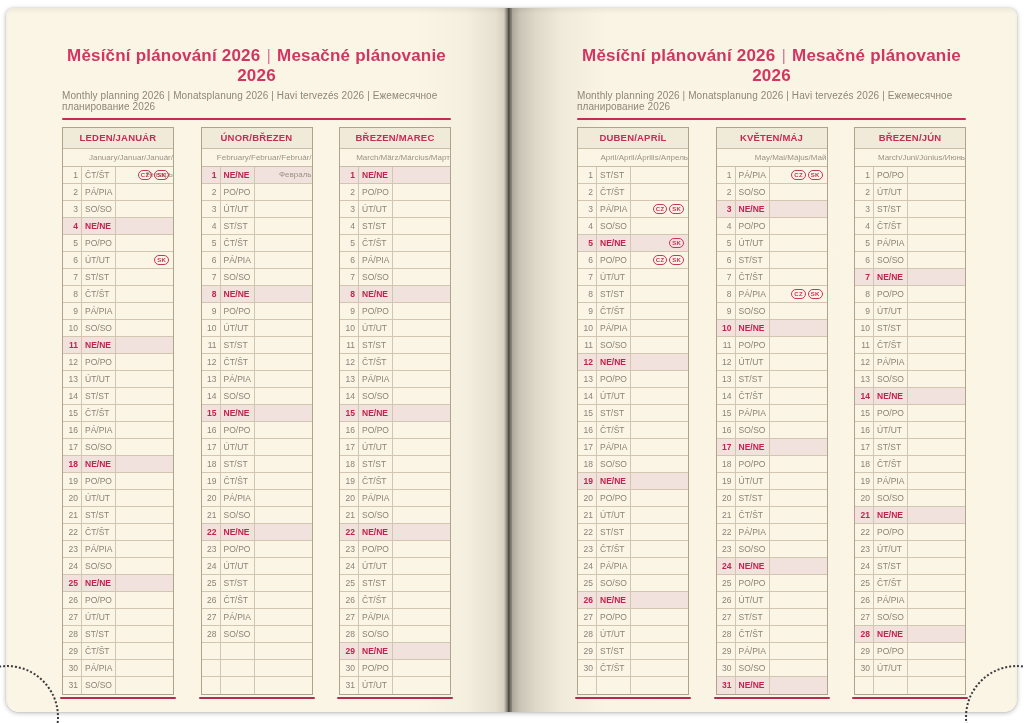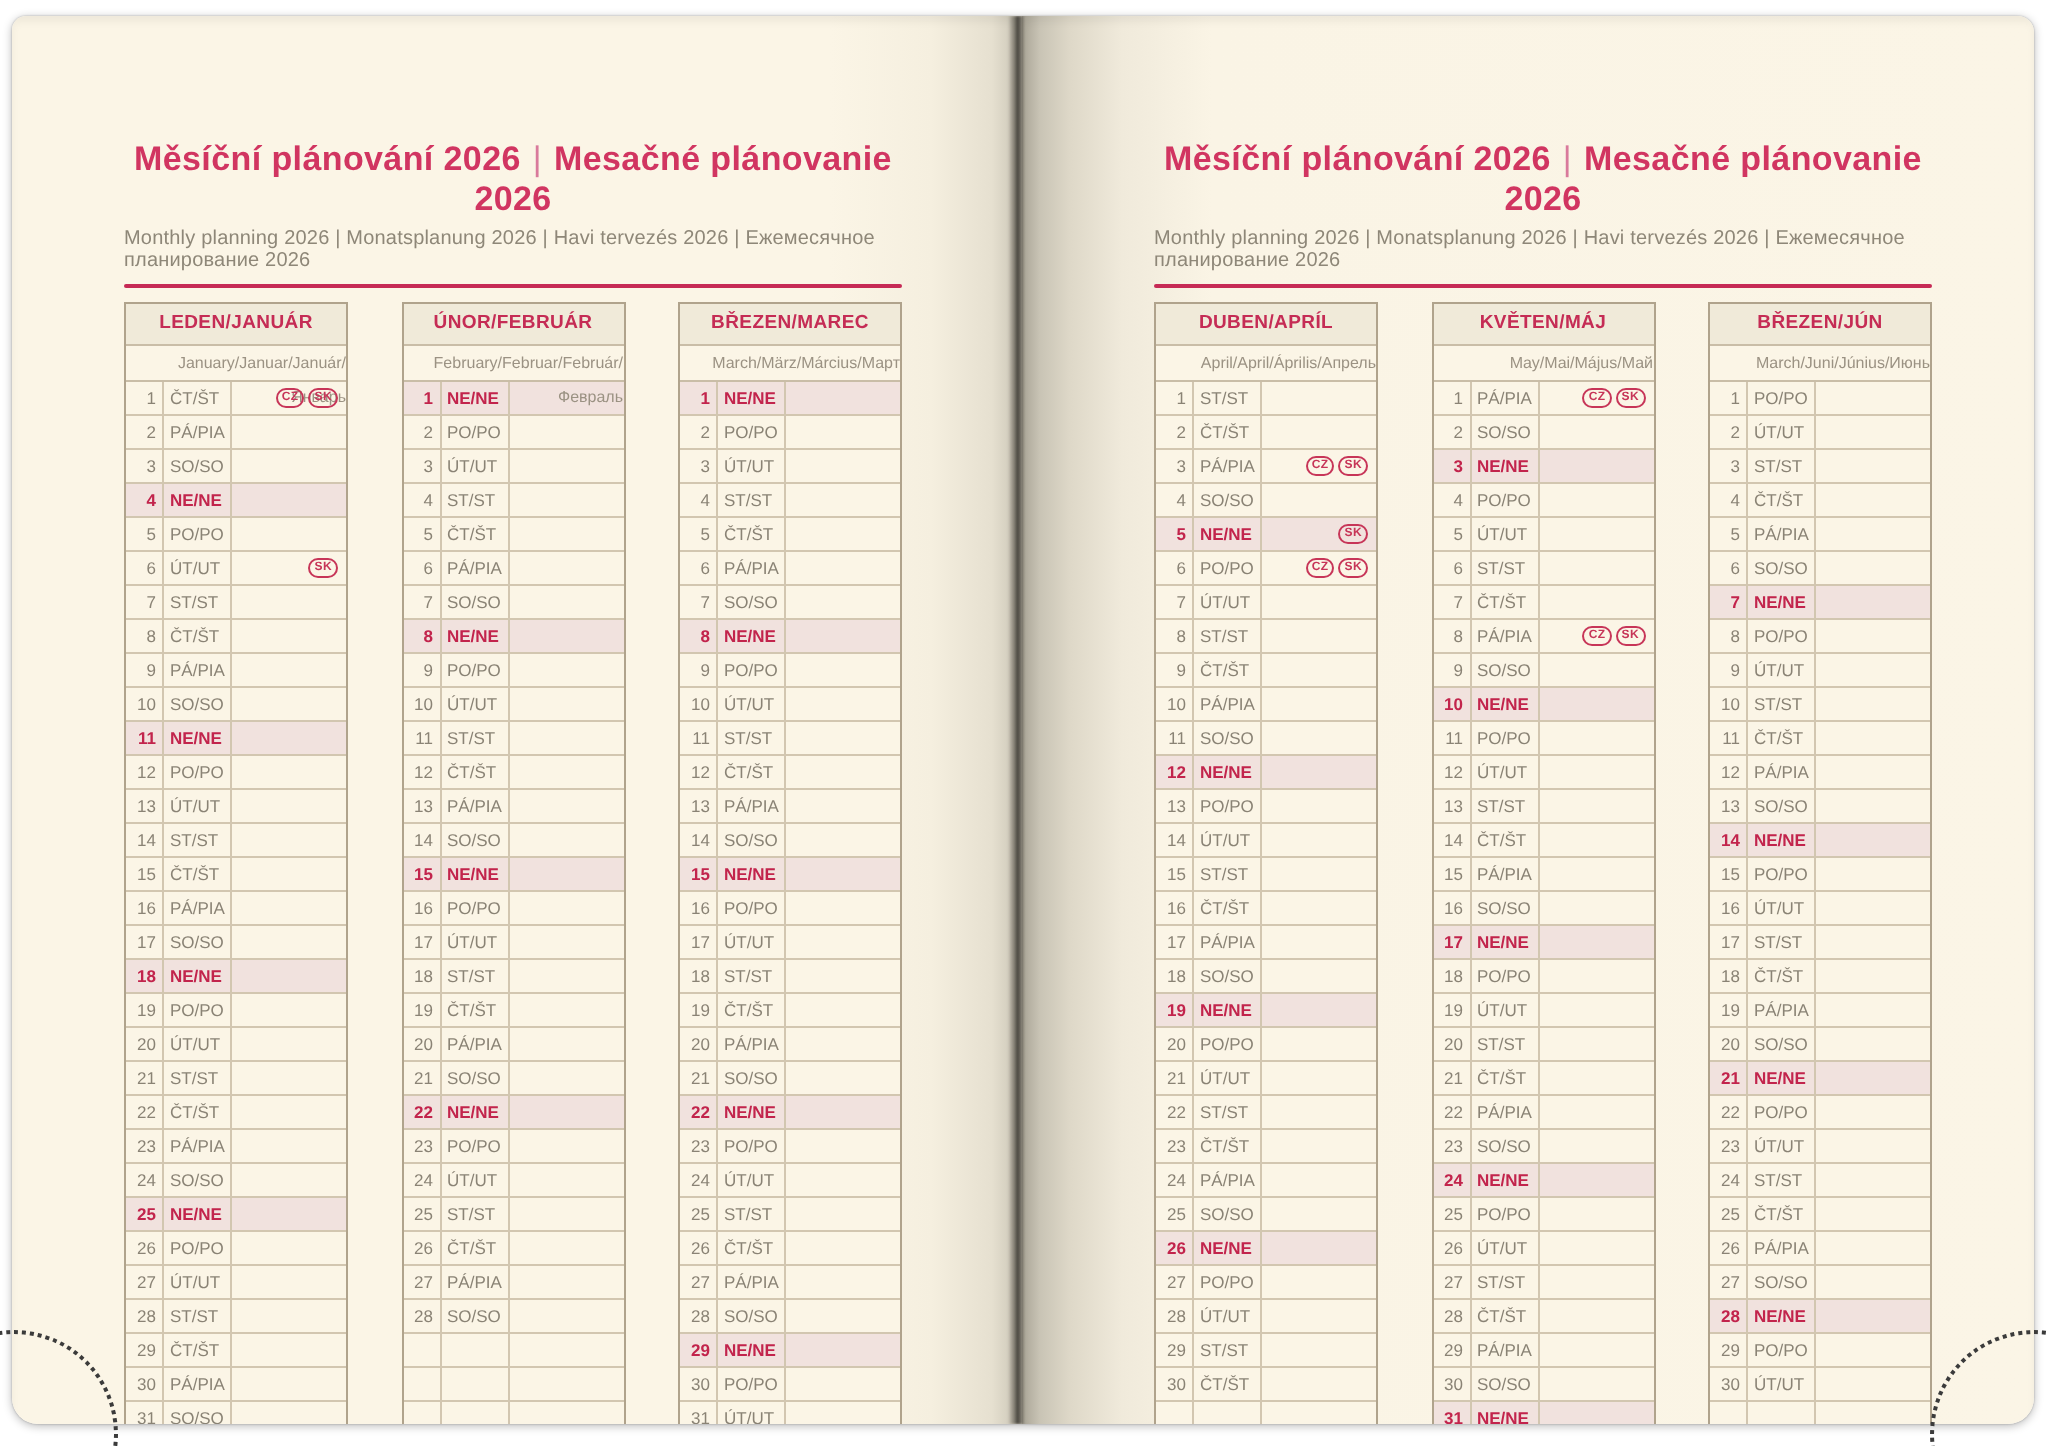--- a/index.html
+++ b/index.html
@@ -32,21 +32,21 @@
     background:linear-gradient(90deg, rgba(50,47,40,0) 0%, rgba(50,47,40,0.55) 45%, rgba(35,33,28,0.8) 60%, rgba(90,86,75,0.25) 100%);
     filter:blur(0.4px);
   }
   .content { position:relative; width:389px; }
   .page.left  .content { margin-left:56px; }
   .page.right .content { margin-left:66px; }
 
   .title {
     padding-top:38px; text-align:center;
     font-size:17px; line-height:20px; font-weight:bold;
-    color:#d13561; letter-spacing:0.2px;margin-top:24px;
+    color:#d13561; letter-spacing:0.2px;
   }
   .title .sep { font-weight:normal; color:#d97a9c; padding:0 6px; }
   .subtitle {
     margin-top:4px; 
     font-size:10px; color:#8e8778; letter-spacing:0.1px;
   }
   .rule { height:2px; background:#c62a55; margin-top:6px; border-radius:1px; }
 
   .tables { display:flex; justify-content:space-between; margin-top:7px; }
   .month { width:112px; }
@@ -265,21 +265,21 @@
               <div class="row">
                 <div class="c num">31</div>
                 <div class="c day">SO/SO</div>
                 <div class="c notes"></div>
               </div>
             </div>
             <div class="month-underline"></div>
           </div>
           <div class="month">
             <div class="month-frame">
-              <div class="month-name">ÚNOR/FEBRUÁR</div>
+              <div class="month-name">ÚNOR/BŘEZEN</div>
               <div class="month-langs">February/Februar/Február/Февраль</div>
               <div class="row sun">
                 <div class="c num">1</div>
                 <div class="c day">NE/NE</div>
                 <div class="c notes"></div>
               </div>
               <div class="row">
                 <div class="c num">2</div>
                 <div class="c day">PO/PO</div>
                 <div class="c notes"></div>

